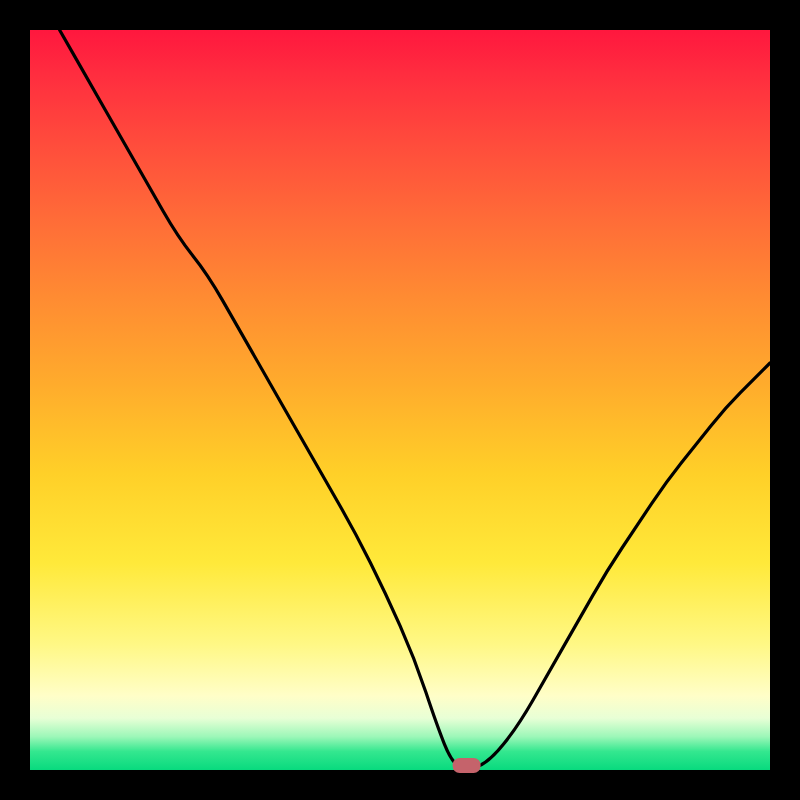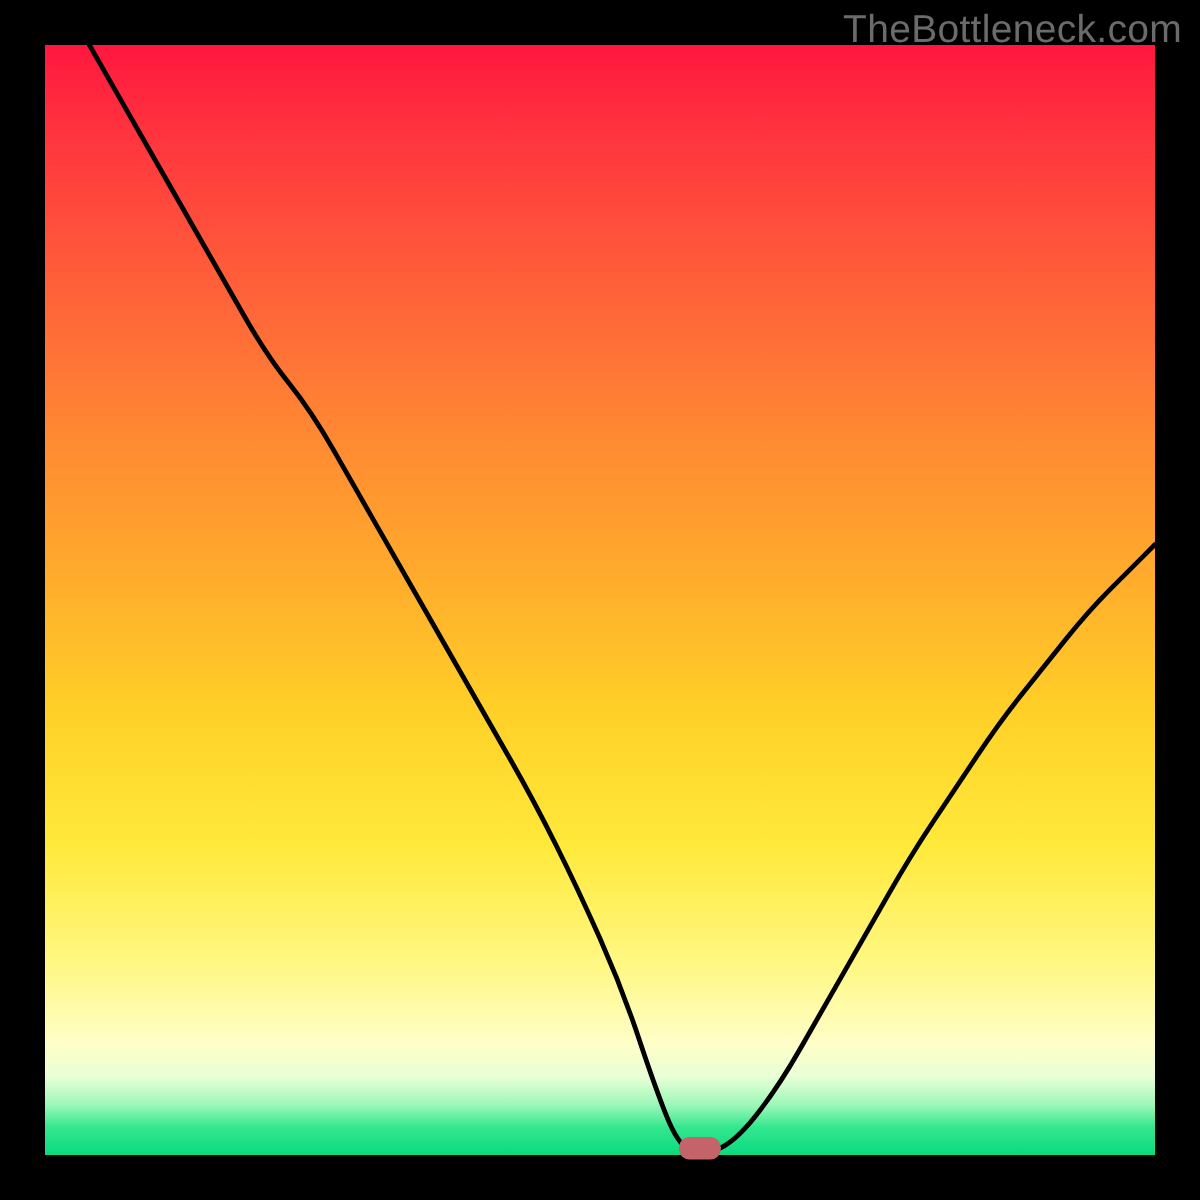--- a/index.html
+++ b/index.html
@@ -73,21 +73,20 @@
   .marker {
     fill: #c5636b;
     stroke: none;
   }
 </style>
 </head>
 <body>
 
 <div class="frame">
 
-  <div class="watermark">TheBottleneck.com</div>
 
   <div class="plot">
     <svg class="overlay" viewBox="0 0 740 740" preserveAspectRatio="none">
       <path class="curve" d="M 29.6 0.0 Q 29.6 0.0 44.4 25.9 Q 59.2 51.8 74.0 77.7 Q 88.8 103.6 103.6 129.5 Q 118.4 155.4 133.2 181.3 Q 148.0 207.2 162.8 225.7 Q 177.6 244.2 192.4 270.1 Q 207.2 296.0 222.0 321.9 Q 236.8 347.8 251.6 373.7 Q 266.4 399.6 281.2 425.5 Q 296.0 451.4 310.8 477.3 Q 325.6 503.2 340.4 532.8 Q 355.2 562.4 370.0 595.7 Q 384.8 629.0 395.9 662.3 Q 407.0 695.6 414.4 714.1 Q 421.8 732.6 429.2 736.3 Q 436.6 740.0 447.7 736.3 Q 458.8 732.6 473.6 714.1 Q 488.4 695.6 503.2 669.7 Q 518.0 643.8 532.8 617.9 Q 547.6 592.0 562.4 566.1 Q 577.2 540.2 592.0 518.0 Q 606.8 495.8 621.6 473.6 Q 636.4 451.4 651.2 432.9 Q 666.0 414.4 680.8 395.9 Q 695.6 377.4 710.4 362.6 Q 725.2 347.8 732.6 340.4 T 740.0 333.0"></path>
       <rect class="marker" x="422.6" y="728.0" width="28" height="15" rx="7" ry="7" fill="#c5636b"></rect>
     </svg>
   </div>
 
 </div>
 

